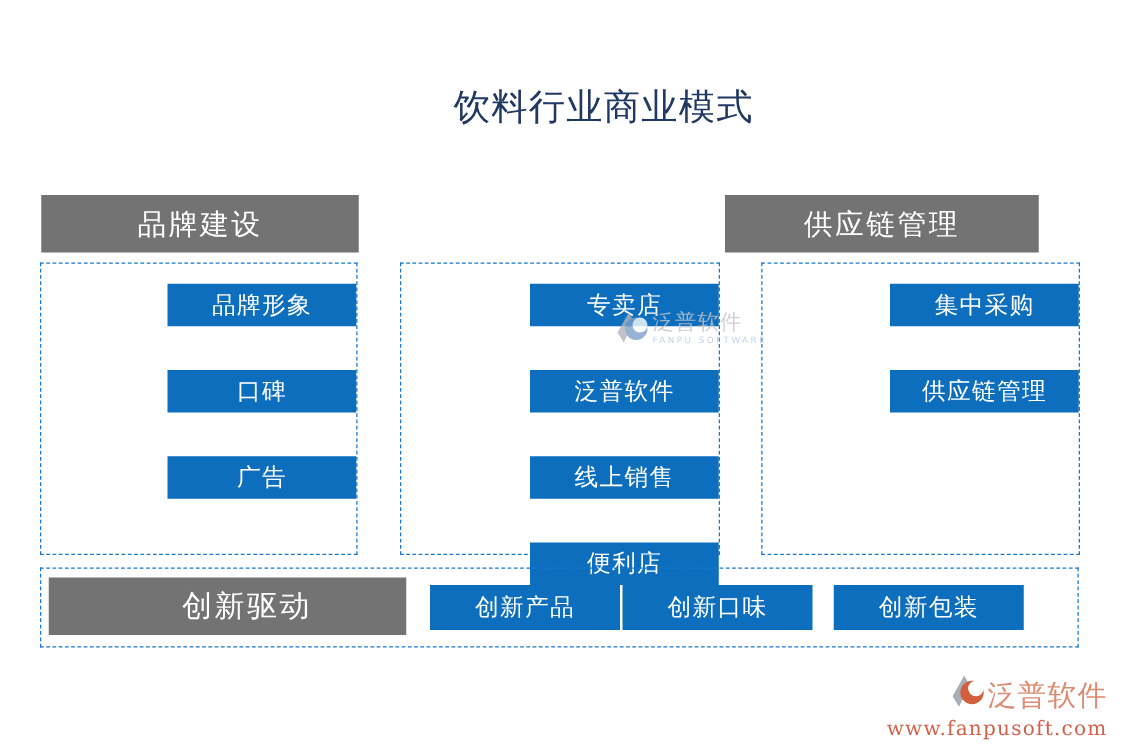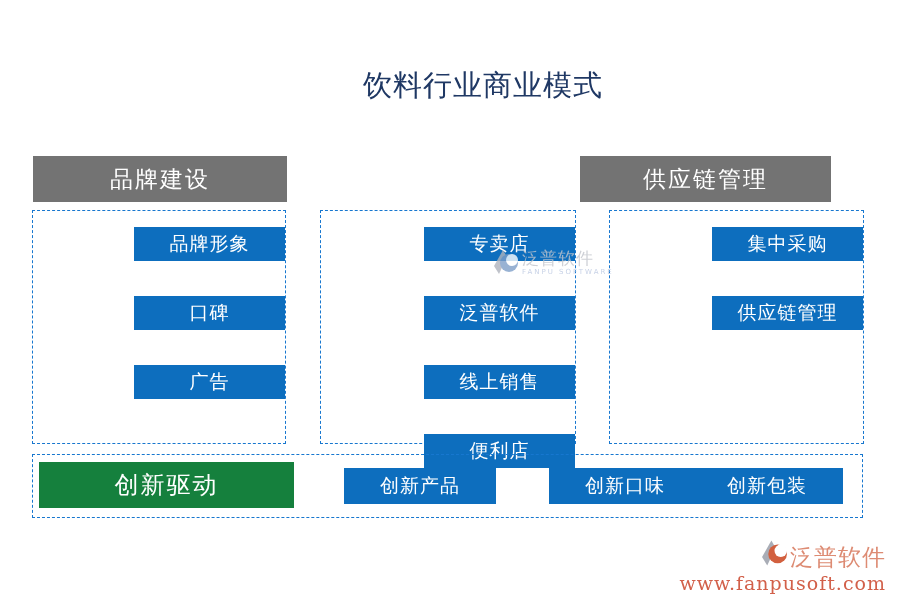--- a/index.html
+++ b/index.html
@@ -23,40 +23,40 @@
   .container.c1{left:32px;width:254px;}
   .container.c2{left:320px;width:256px;}
   .container.c3{left:609px;width:255px;}
 
   .item{width:151px;height:34px;background:#0d6ebe;color:#fff;flex:0 0 34px;
         display:flex;align-items:center;justify-content:center;
         font-size:19px;letter-spacing:1px;}
 
   .bottom-container{position:absolute;left:32px;top:454px;width:831px;height:64px;
                     border:1px dashed #1777cf;box-sizing:border-box;}
-  .driver{position:absolute;left:6px;top:7px;width:255px;height:46px;background:#15803d;
+  .driver{position:absolute;left:6px;top:7px;width:255px;height:46px;background:#737373;
           color:#fff;display:flex;align-items:center;justify-content:center;
-          font-size:24px;letter-spacing:2px;}
+          font-size:24px;letter-spacing:2px;padding-left:31px;}
   .bottom-item{position:absolute;top:13px;width:152px;height:36px;background:#0d6ebe;
                color:#fff;display:flex;align-items:center;justify-content:center;
                font-size:19px;letter-spacing:1px;}
   .bottom-item.b1{left:311px;}
-  .bottom-item.b2{left:516px;}
-  .bottom-item.b3{left:658px;}
+  .bottom-item.b2{left:465px;}
+  .bottom-item.b3{left:634px;}
 
   .wm-center{position:absolute;left:493px;top:248px;display:flex;align-items:flex-start;
              gap:3px;opacity:.8;z-index:5;}
   .wm-center .txt .name{font-size:17px;color:#c2c5cc;letter-spacing:1px;line-height:20px;}
   .wm-center .txt .sub{font-size:7px;color:#b9c6e0;letter-spacing:2px;line-height:8px;}
 
   .wm-corner{position:absolute;right:14px;bottom:10px;z-index:5;text-align:right;}
   .wm-corner .row{display:flex;align-items:center;justify-content:flex-end;gap:2px;}
   .wm-corner .name{font-size:23px;color:#dd8b73;letter-spacing:1px;line-height:26px;}
   .wm-corner .url{font-family:"DejaVu Serif","Liberation Serif",serif;
-                  font-size:19px;color:#d2604a;letter-spacing:1px;line-height:14px;margin-top:1px;}
+                  font-size:16px;color:#d2604a;letter-spacing:1px;line-height:14px;margin-top:1px;}
 </style>
 </head>
 <body>
 
 <div class="page">
 
   <div class="title">饮料行业商业模式</div>
 
   <div class="col-header c1">品牌建设</div>
   <div class="col-header c3">供应链管理</div>

